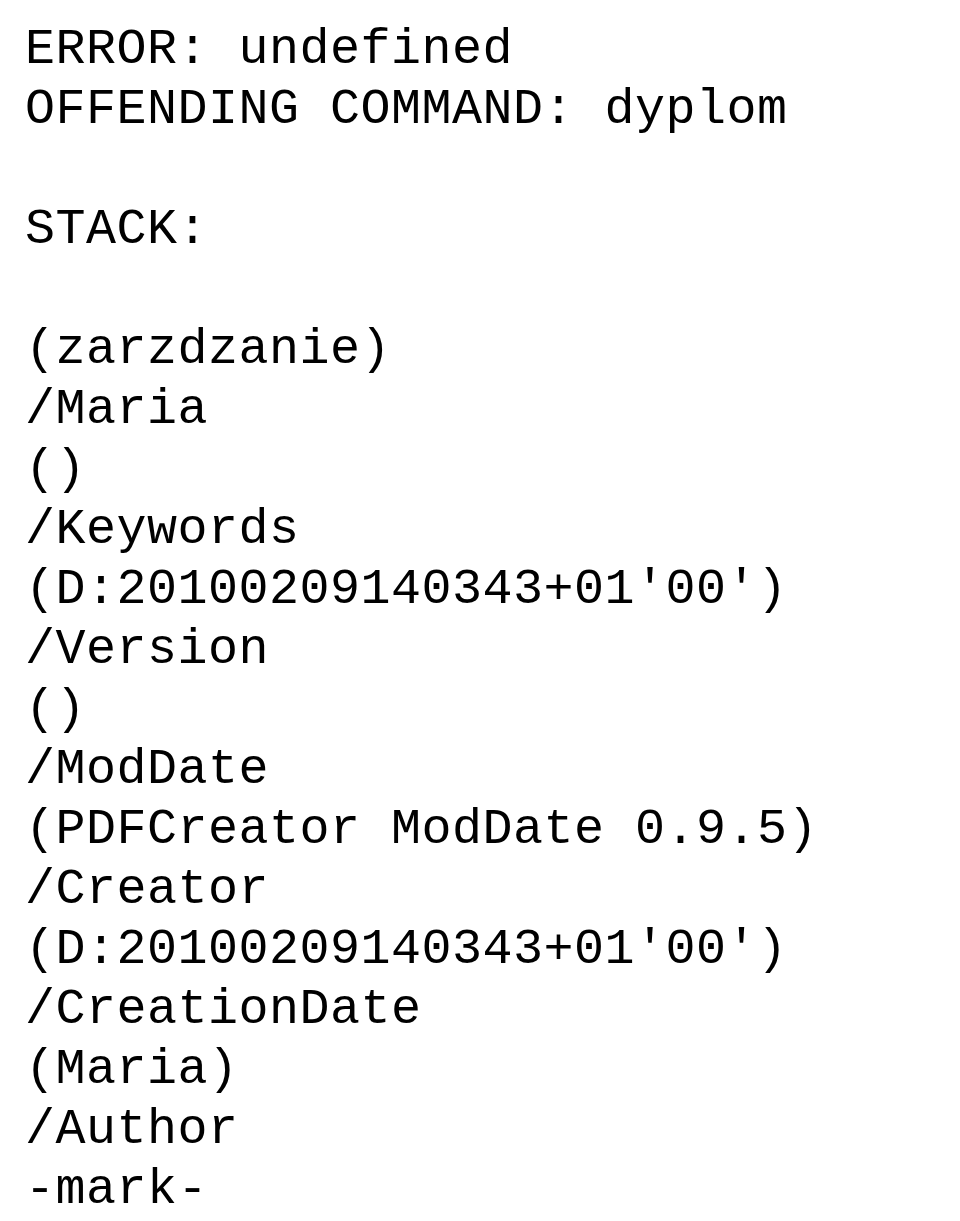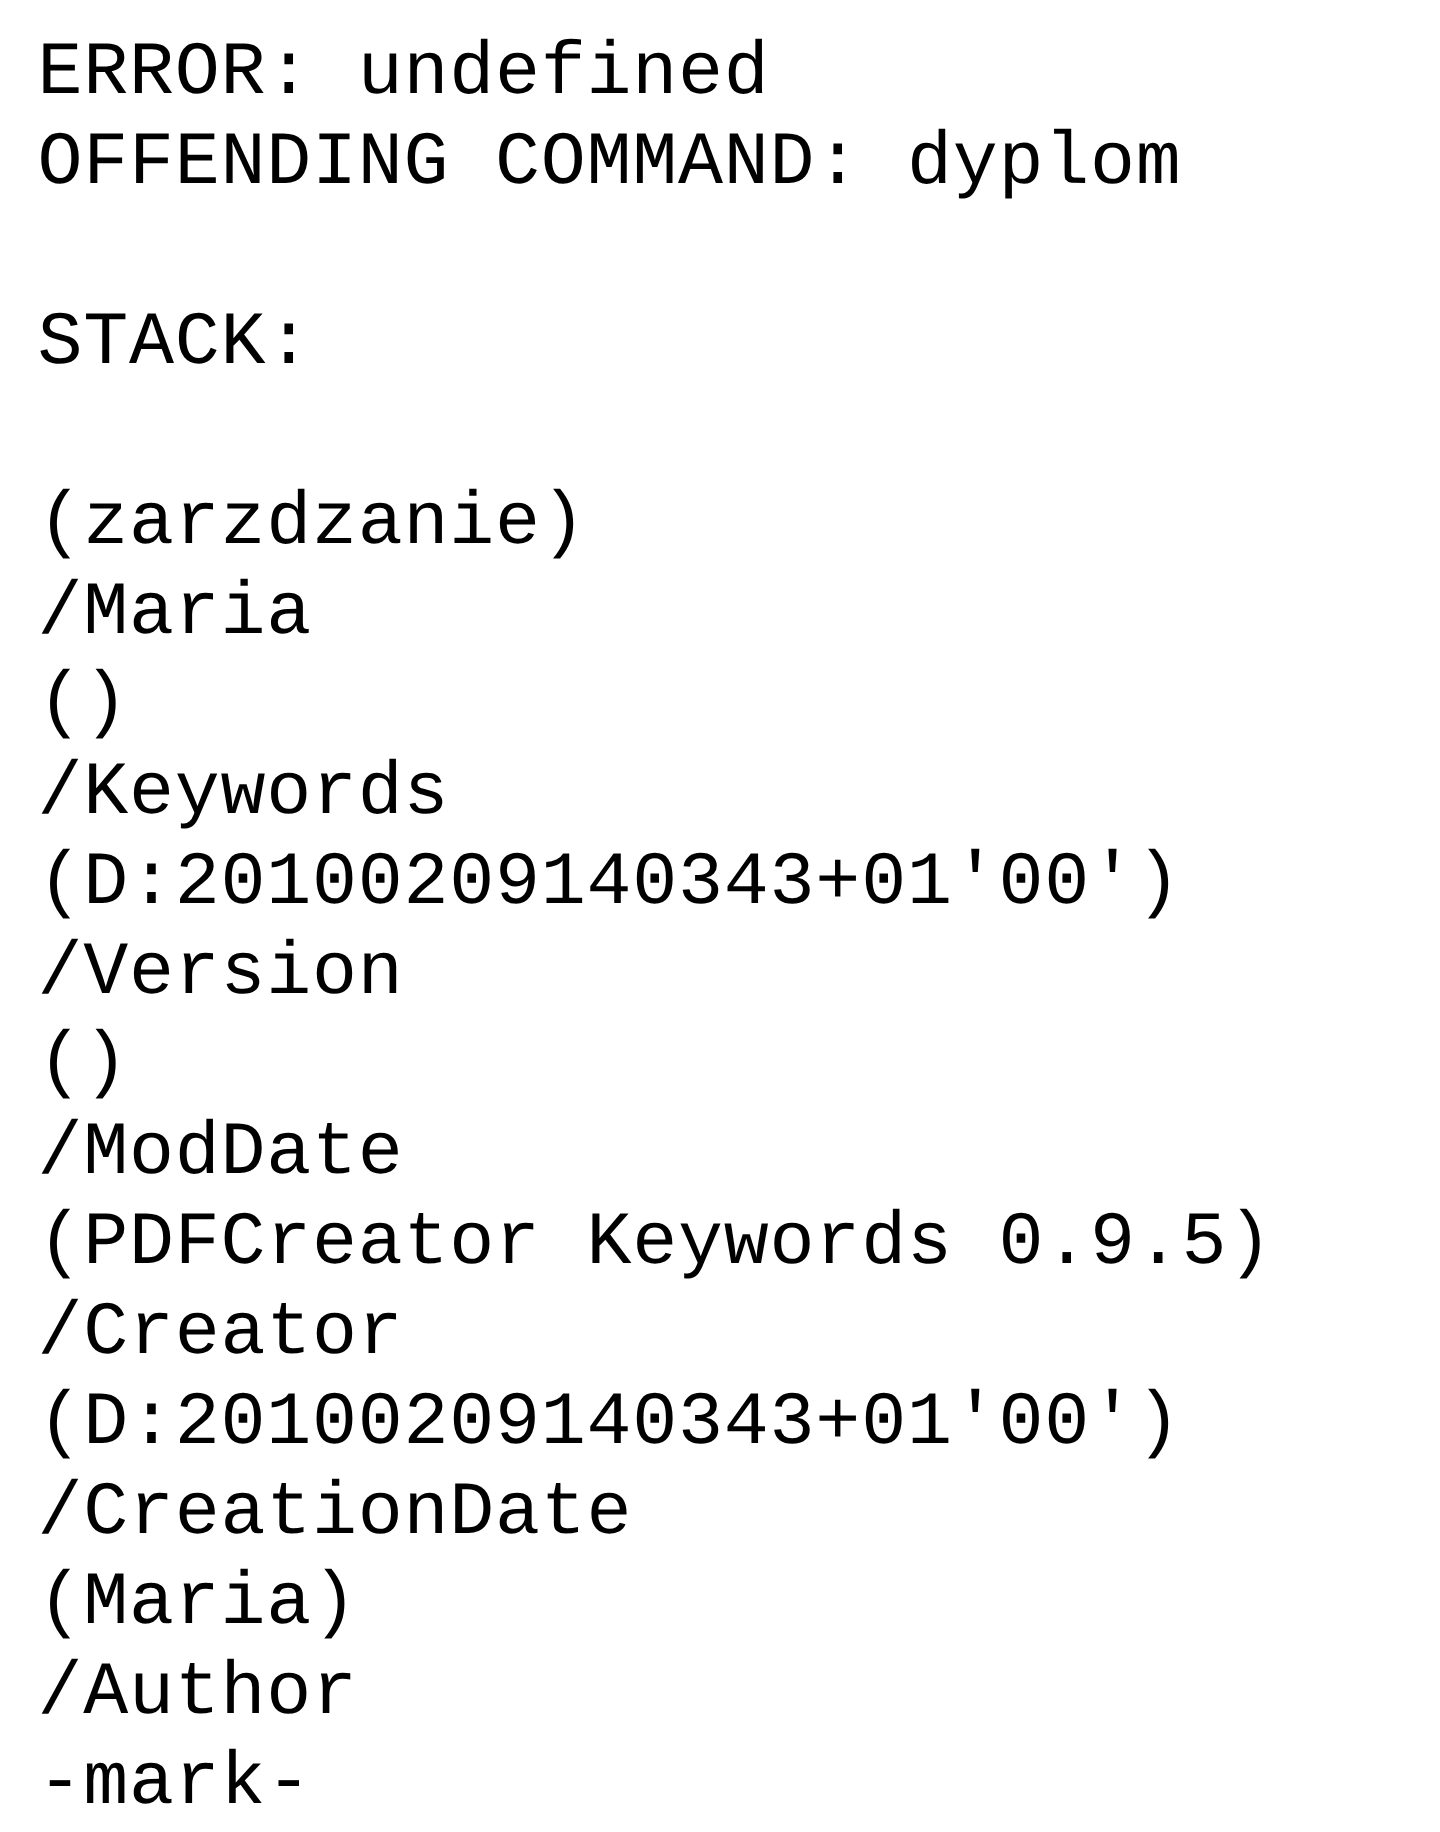--- a/index.html
+++ b/index.html
@@ -33,19 +33,19 @@
 <div class="line">STACK:</div>
 <div class="blank"></div>
 <div class="line">(zarzdzanie)</div>
 <div class="line">/Maria</div>
 <div class="line">()</div>
 <div class="line">/Keywords</div>
 <div class="line">(D:20100209140343+01'00')</div>
 <div class="line">/Version</div>
 <div class="line">()</div>
 <div class="line">/ModDate</div>
-<div class="line">(PDFCreator Keywords 0.9.5)</div>
+<div class="line">(PDFCreator ModDate 0.9.5)</div>
 <div class="line">/Creator</div>
 <div class="line">(D:20100209140343+01'00')</div>
 <div class="line">/CreationDate</div>
 <div class="line">(Maria)</div>
 <div class="line">/Author</div>
 <div class="line">-mark-</div>
 
 </body></html>

